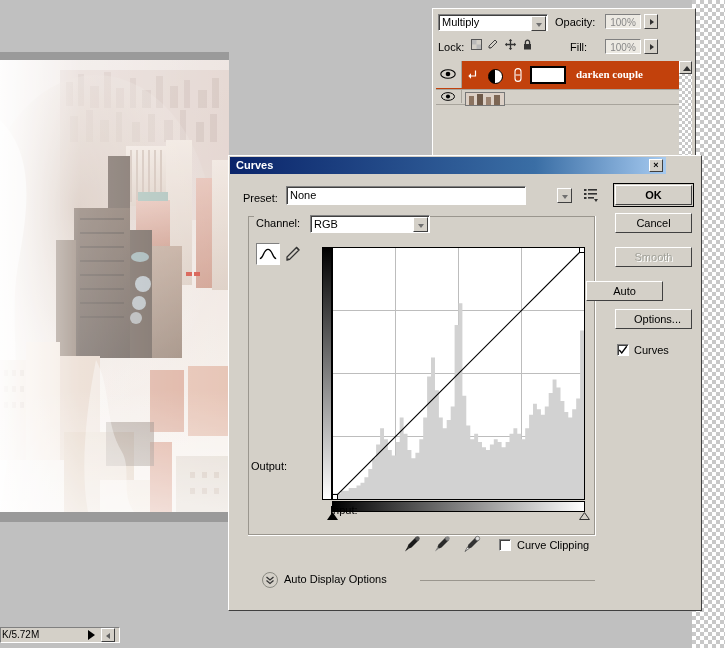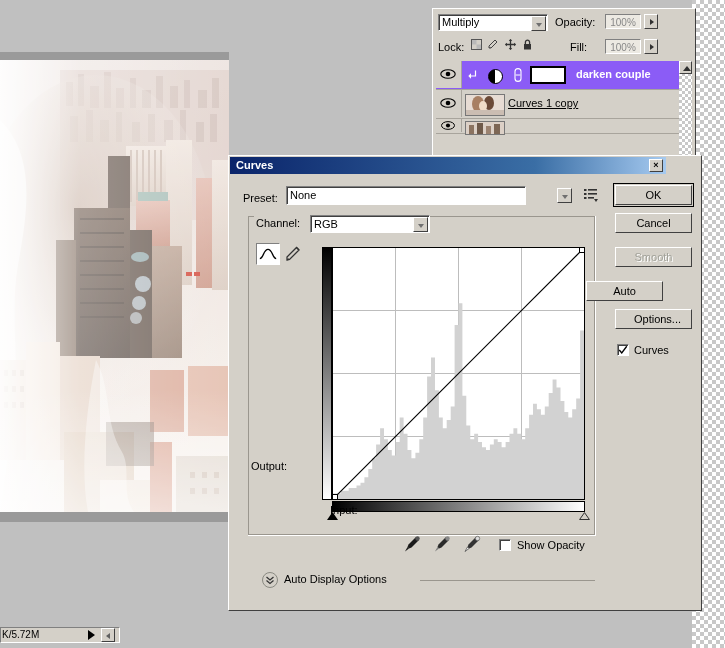--- a/index.html
+++ b/index.html
@@ -75,21 +75,21 @@
     border-top:3px solid transparent;border-bottom:3px solid transparent;
     border-left:4px solid #303030;
   }
 
   
   .lock-ico{position:absolute;width:11px;height:11px;}
 
   
   #layer-list{position:absolute;left:3px;top:52px;width:245px;height:98px;background:#d4d0c8;overflow:hidden;}
   .layer-row{position:relative;height:28px;width:245px;background:#d4d0c8;border-bottom:1px solid #a8a49c;}
-  .layer-row.sel{background:#8b5cf6;}
+  .layer-row.sel{background:#c2410c;font-family:Liberation Serif, serif;}
   .eye-cell{position:absolute;left:0;top:0;width:25px;height:27px;border-right:1px solid #a8a49c;}
   .eye{position:absolute;left:4px;top:8px;width:16px;height:10px;}
   .clip-arrow{position:absolute;left:32px;top:9px;width:9px;height:10px;}
   .adj-circle{position:absolute;left:52px;top:8px;width:13px;height:13px;border-radius:50%;
     border:1px solid #000;background:linear-gradient(90deg,#000 0 50%,#fff 50% 100%);}
   .link-ico{position:absolute;left:78px;top:7px;width:8px;height:14px;}
   .mask-thumb{position:absolute;left:94px;top:5px;width:36px;height:18px;background:#fff;border:2px solid #000;box-sizing:border-box;}
   .layer-name{position:absolute;left:140px;top:7px;font-size:11px;color:#000;}
   .layer-row.sel .layer-name{color:#fff;font-weight:bold;}
   .photo-thumb{position:absolute;left:29px;top:4px;width:38px;height:20px;border:1px solid #777;overflow:hidden;}
@@ -121,21 +121,21 @@
     border-top:1px solid #fff;border-left:1px solid #fff;border-right:1px solid #404040;border-bottom:1px solid #404040;
     box-sizing:border-box;font-size:9px;line-height:11px;text-align:center;font-weight:bold;color:#000;
   }
   .dlg-label{position:absolute;font-size:11px;color:#000;}
   .dlg-btn{
     position:absolute;width:77px;height:20px;background:#d4d0c8;
     border-top:1px solid #ffffff;border-left:1px solid #ffffff;
     border-right:1px solid #404040;border-bottom:1px solid #404040;
     box-sizing:border-box;font-size:11px;line-height:18px;text-align:center;color:#000;
   }
-  .dlg-btn.default{outline:1px solid #000;outline-offset:1px;}
+  .dlg-btn.default{outline:1px solid #000;outline-offset:1px;font-weight:bold;}
   .dlg-btn.disabled{color:#a0a098;text-shadow:1px 1px 0 #fff;}
 
   
   #channel-group{position:absolute;left:248px;top:216px;width:348px;height:320px;
     border:1px solid #ffffff;box-sizing:border-box;}
   #channel-group-in{position:absolute;left:248px;top:216px;width:347px;height:319px;
     border:1px solid #9a968e;box-sizing:border-box;}
 
   
   #grid-area{position:absolute;left:332px;top:247px;width:253px;height:253px;background:#fff;border:1px solid #000;box-sizing:border-box;}
@@ -397,38 +397,20 @@
       </svg>
       <div class="adj-circle"></div>
       <svg class="link-ico" viewBox="0 0 8 14">
         <rect x="1" y="0.6" width="6" height="12.8" rx="3" fill="none" stroke="#fff" stroke-width="1.1"></rect>
         <path d="M1.6,7 L6.4,7" stroke="#fff" stroke-width="1"></path>
       </svg>
       <div class="mask-thumb"></div>
       <div class="layer-name">darken couple</div>
     </div>
 
-    <div class="layer-row">
-      <div class="eye-cell">
-        <svg class="eye" viewBox="0 0 16 10">
-          <ellipse cx="8" cy="5" rx="7.2" ry="4.3" fill="none" stroke="#000" stroke-width="1.1"></ellipse>
-          <circle cx="8" cy="5" r="2.3" fill="#000"></circle>
-        </svg>
-      </div>
-      <div class="photo-thumb">
-        <svg viewBox="0 0 38 20" preserveAspectRatio="none">
-          <rect width="38" height="20" fill="#e7dcd4"></rect>
-          <ellipse cx="12" cy="9" rx="6" ry="8" fill="#a87f63"></ellipse>
-          <ellipse cx="23" cy="8" rx="5" ry="7" fill="#6b4a38"></ellipse>
-          <ellipse cx="17" cy="11" rx="4" ry="5" fill="#f0dcc8"></ellipse>
-          <rect x="0" y="15" width="38" height="5" fill="#cbbdb2"></rect>
-        </svg>
-      </div>
-      <div class="layer-name nm-underline" style="left:72px;">Curves 1 copy</div>
-    </div>
 
     <div class="layer-row" style="height:14px;">
       <div class="eye-cell" style="height:13px;">
         <svg class="eye" style="top:2px;height:9px;" viewBox="0 0 16 10">
           <ellipse cx="8" cy="5" rx="7.2" ry="4.3" fill="none" stroke="#000" stroke-width="1.1"></ellipse>
           <circle cx="8" cy="5" r="2.3" fill="#000"></circle>
         </svg>
       </div>
       <div class="photo-thumb" style="top:2px;height:12px;">
         <svg viewBox="0 0 38 12" preserveAspectRatio="none">
@@ -532,21 +514,21 @@
   <path d="M5.5,13 L3,17.5 L7,14.5 Z" fill="#7a7a7a"></path>
   <circle cx="15.5" cy="4.5" r="2.2" fill="#888"></circle>
 </svg>
 <svg class="abs" style="left:462px;top:534px;width:20px;height:20px;" viewBox="0 0 20 20">
   <path d="M14,3 L17,6 L9.5,13.5 L7,14.5 L5.5,13 L6.5,10.5 Z" fill="#333"></path>
   <path d="M5.5,13 L3,17.5 L7,14.5 Z" fill="#ffffff" stroke="#444" stroke-width="0.7"></path>
   <circle cx="15.5" cy="4.5" r="2.2" fill="#ddd" stroke="#444" stroke-width="0.6"></circle>
 </svg>
 
 <div class="abs cbox" style="left:499px;top:539px;"></div>
-<div class="abs dlg-label" style="left:517px;top:539px;">Show Opacity</div>
+<div class="abs dlg-label" style="left:517px;top:539px;">Curve Clipping</div>
 
 <div class="abs" id="expander-circle">
   <svg viewBox="0 0 16 16" style="width:100%;height:100%;">
     <path d="M4,4.5 L8,8 L12,4.5 M4,8.5 L8,12 L12,8.5" fill="none" stroke="#333" stroke-width="1.4"></path>
   </svg>
 </div>
 <div class="abs dlg-label" style="left:284px;top:573px;">Auto Display Options</div>
 <div class="abs" id="cdo-rule"></div>
 
 <div class="abs dlg-btn default" style="left:615px;top:185px;">OK</div>

